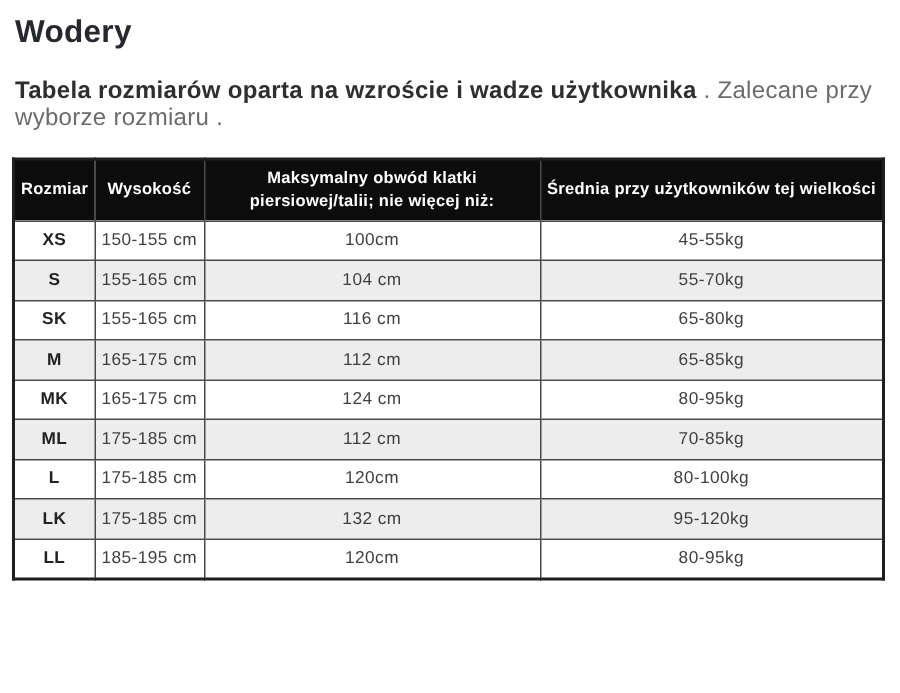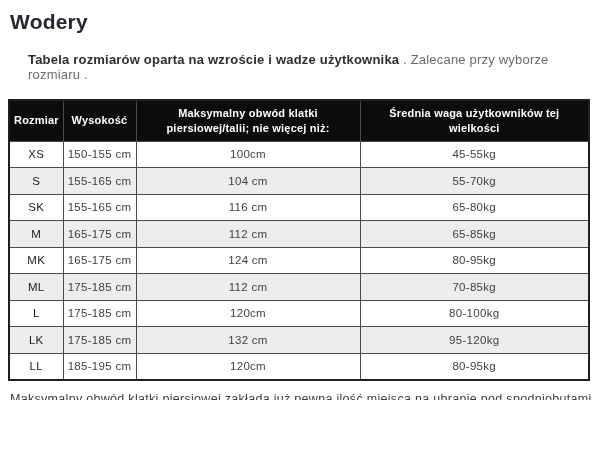--- a/index.html
+++ b/index.html
@@ -26,24 +26,24 @@
     overflow: hidden;
   }
   .page-title {
     font-size: 21px;
     font-weight: bold;
     color: var(--text-strong);
     letter-spacing: 0.2px;
     margin: 2px 0 18px 2px;
   }
   .subtitle {
-    font-size: 13px;
+    font-size: 16px;
     color: var(--text-muted);
     letter-spacing: 0.2px;
-    margin: 0 0 17px 20px;
+    margin: 0 0 17px 2px;
   }
   .subtitle b {
     color: #2e2e2e;
     font-weight: bold;
   }
   table.size-table {
     border-collapse: collapse;
     width: 580px;
     table-layout: fixed;
     border: 2px solid var(--outer-border);
@@ -65,21 +65,21 @@
   }
   .size-table tbody td {
     font-size: 11.5px;
     color: var(--text);
     letter-spacing: 0.3px;
     height: 26.5px;
     padding: 0 2px;
     background: var(--row-bg);
   }
   .size-table tbody td:first-child {
-    font-weight: normal;
+    font-weight: bold;
     color: #222222;
   }
   .size-table tbody tr:nth-child(even) td {
     background: var(--row-alt-bg);
   }
   .footnote {
     font-size: 12.5px;
     color: #3d3d3d;
     letter-spacing: 0.3px;
     margin: 11px 0 0 2px;
@@ -98,21 +98,21 @@
       <col style="width:54px">
       <col style="width:73px">
       <col style="width:224px">
       <col style="width:229px">
     </colgroup>
     <thead>
       <tr>
           <th>Rozmiar</th>
           <th>Wysokość</th>
           <th>Maksymalny obwód klatki piersiowej/talii; nie więcej niż:</th>
-          <th>Średnia waga użytkowników tej wielkości</th>
+          <th>Średnia przy użytkowników tej wielkości</th>
         </tr>
     </thead>
     <tbody>
         <tr>
           <td>XS</td>
           <td>150-155 cm</td>
           <td>100cm</td>
           <td>45-55kg</td>
         </tr>
         <tr>

